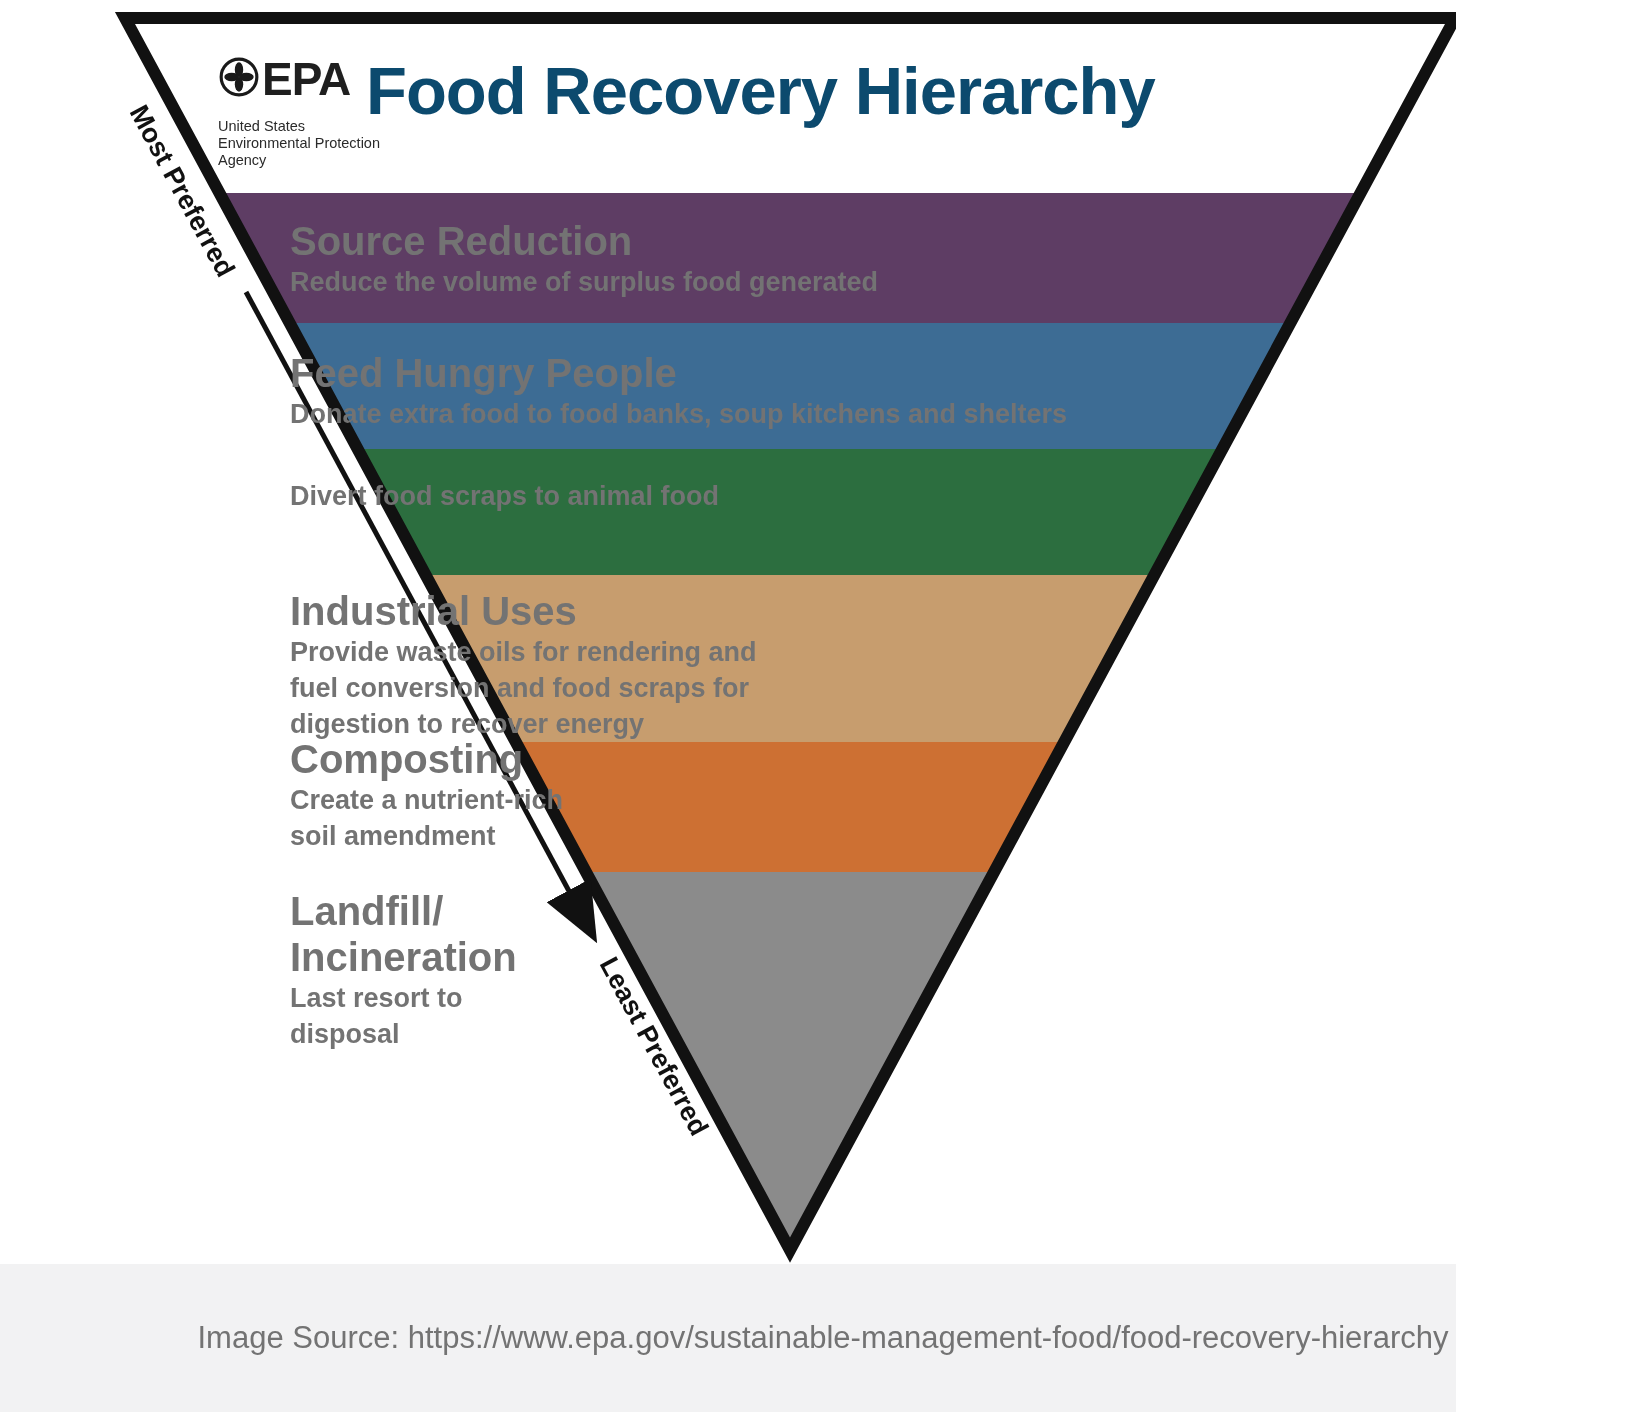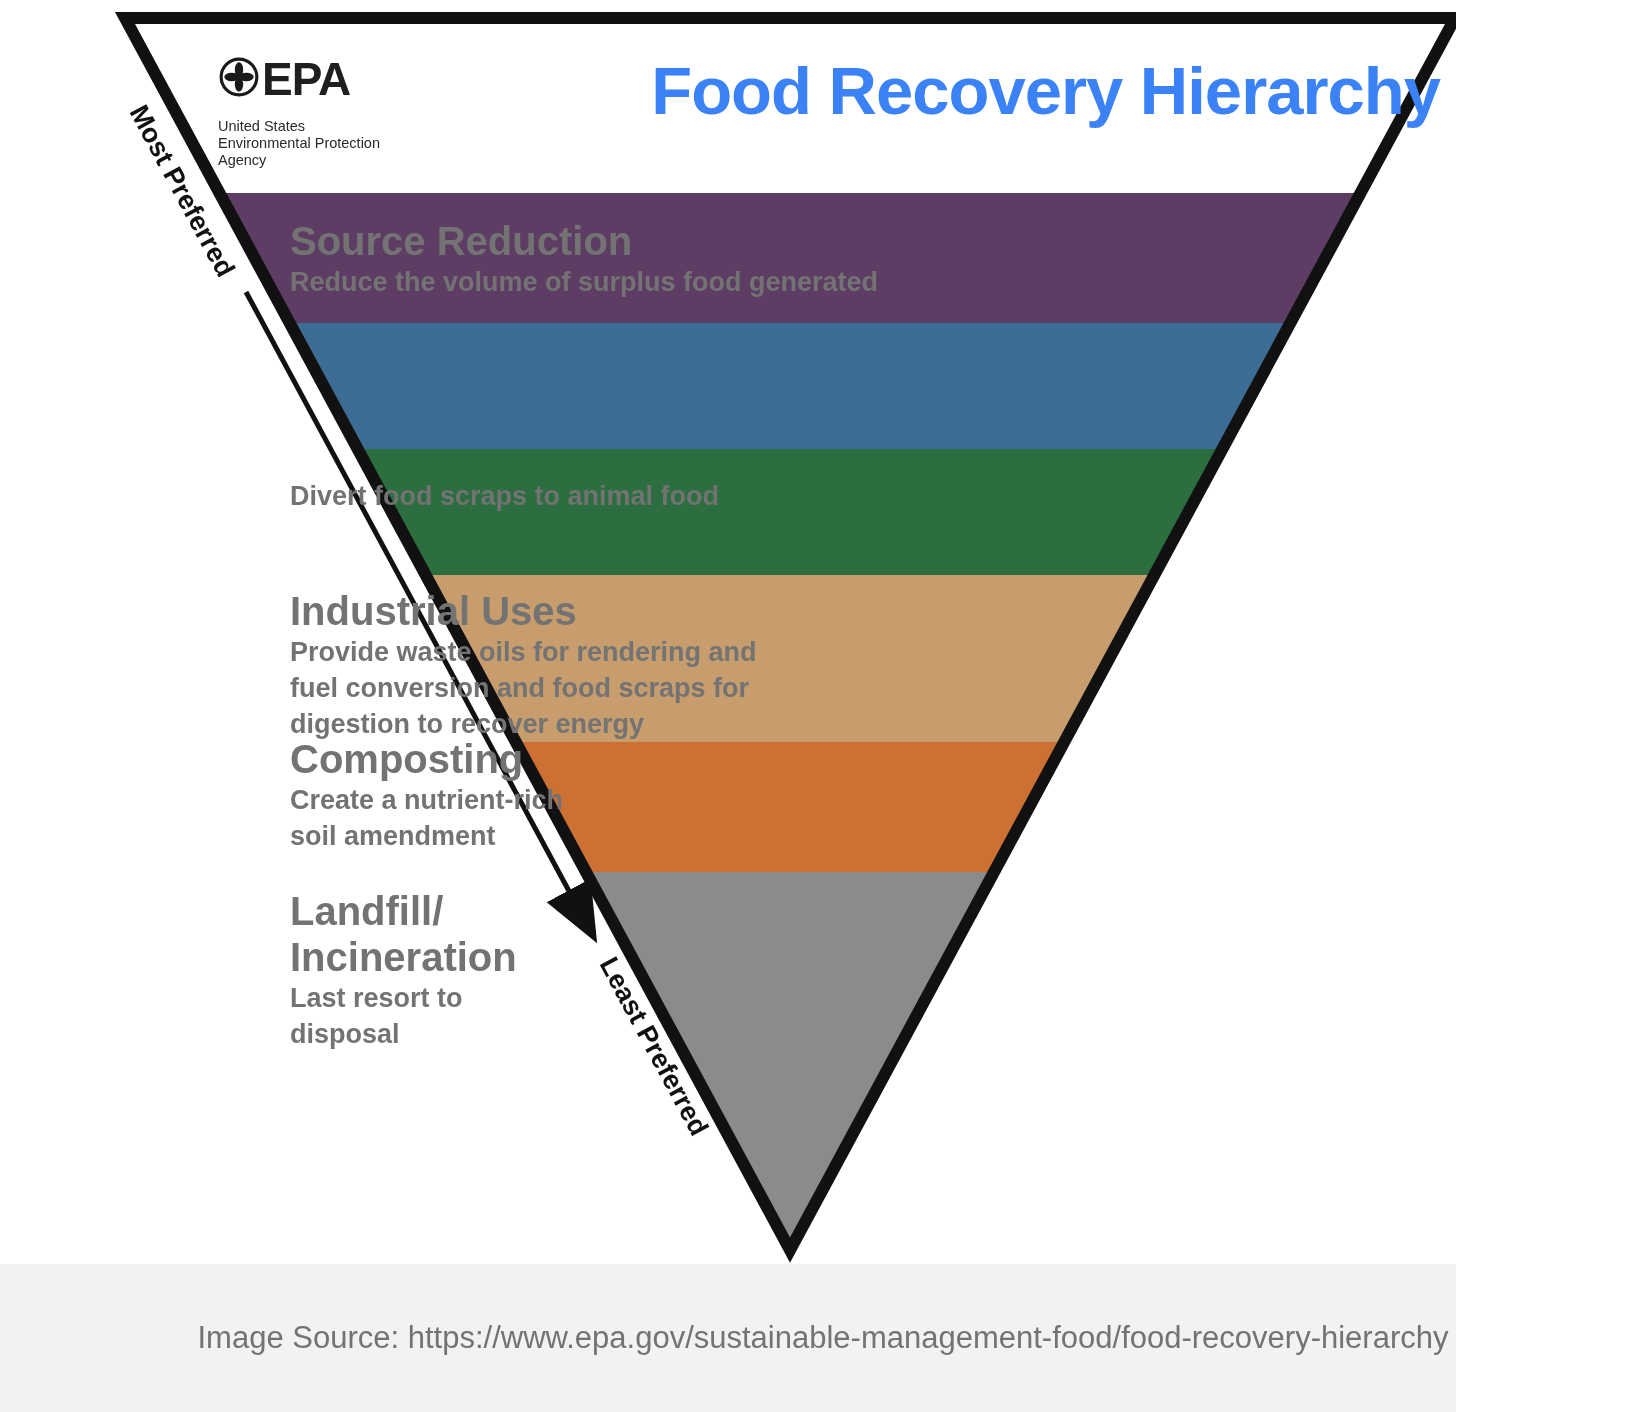--- a/index.html
+++ b/index.html
@@ -6,22 +6,22 @@
   .stage{
     position:relative;
     width:1456px;height:1412px;
     background:#ffffff;
     font-family:"Liberation Sans", sans-serif;
     overflow:hidden;
   }
   .layer{position:absolute;left:0;top:0;}
   
   .title{
-    position:absolute;left:380px;top:52px;width:1060px;
-    text-align:right;font-size:67px;font-weight:bold;color:#3b82f6;
+    position:absolute;left:366px;top:52px;width:1060px;
+    text-align:left;font-size:67px;font-weight:bold;color:#0c4a6e;
     letter-spacing:-1px;
   }
   
   .epa{
     position:absolute;left:218px;top:52px;width:260px;color:#1f1f1f;
   }
   .epa-row{display:flex;align-items:center;gap:2px;}
   .epa-acronym{font-size:46px;font-weight:bold;letter-spacing:-1px;}
   .epa-org{
     margin-top:12px;font-size:14.5px;line-height:17px;color:#2a2a2a;
@@ -99,20 +99,24 @@
 Agency</div>
   </div>
 
   <div class="title">Food Recovery Hierarchy</div>
 
   <div class="tier-text t1">
     <div class="tier-name">Source Reduction</div>
     <div class="tier-desc">Reduce the volume of surplus food generated</div>
   </div>
 
+  <div class="tier-text t2">
+    <div class="tier-name">Feed Hungry People</div>
+    <div class="tier-desc">Donate extra food to food banks, soup kitchens and shelters</div>
+  </div>
 
   <div class="tier-text t3">
     <div class="tier-desc">Divert food scraps to animal food</div>
   </div>
 
   <div class="tier-text t4">
     <div class="tier-name">Industrial Uses</div>
     <div class="tier-desc">Provide waste oils for rendering and
 fuel conversion and food scraps for
 digestion to recover energy</div>

